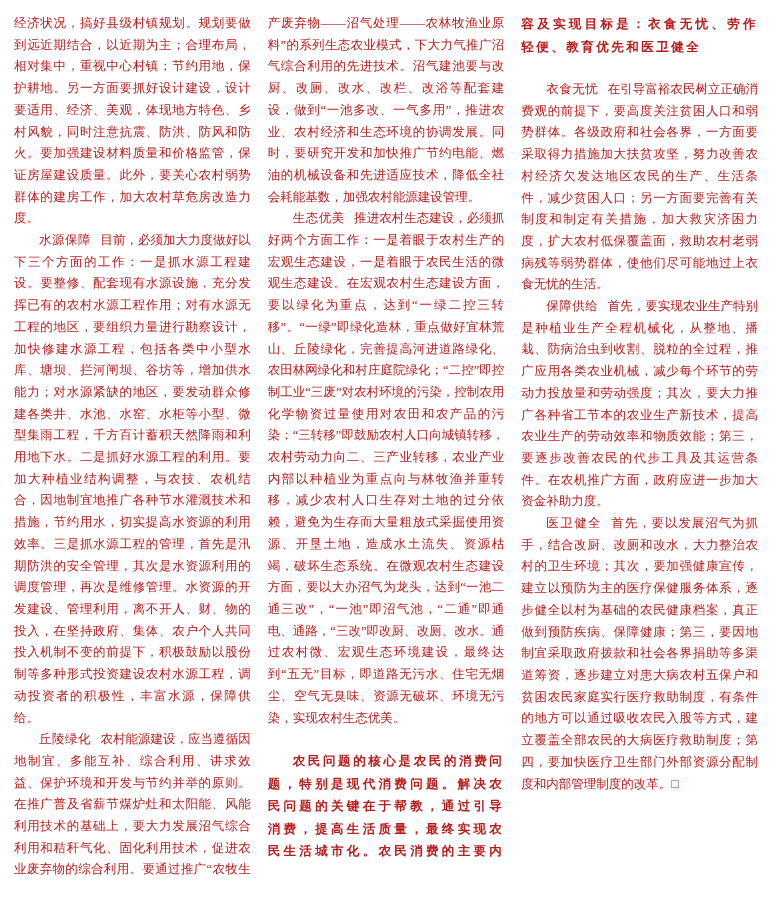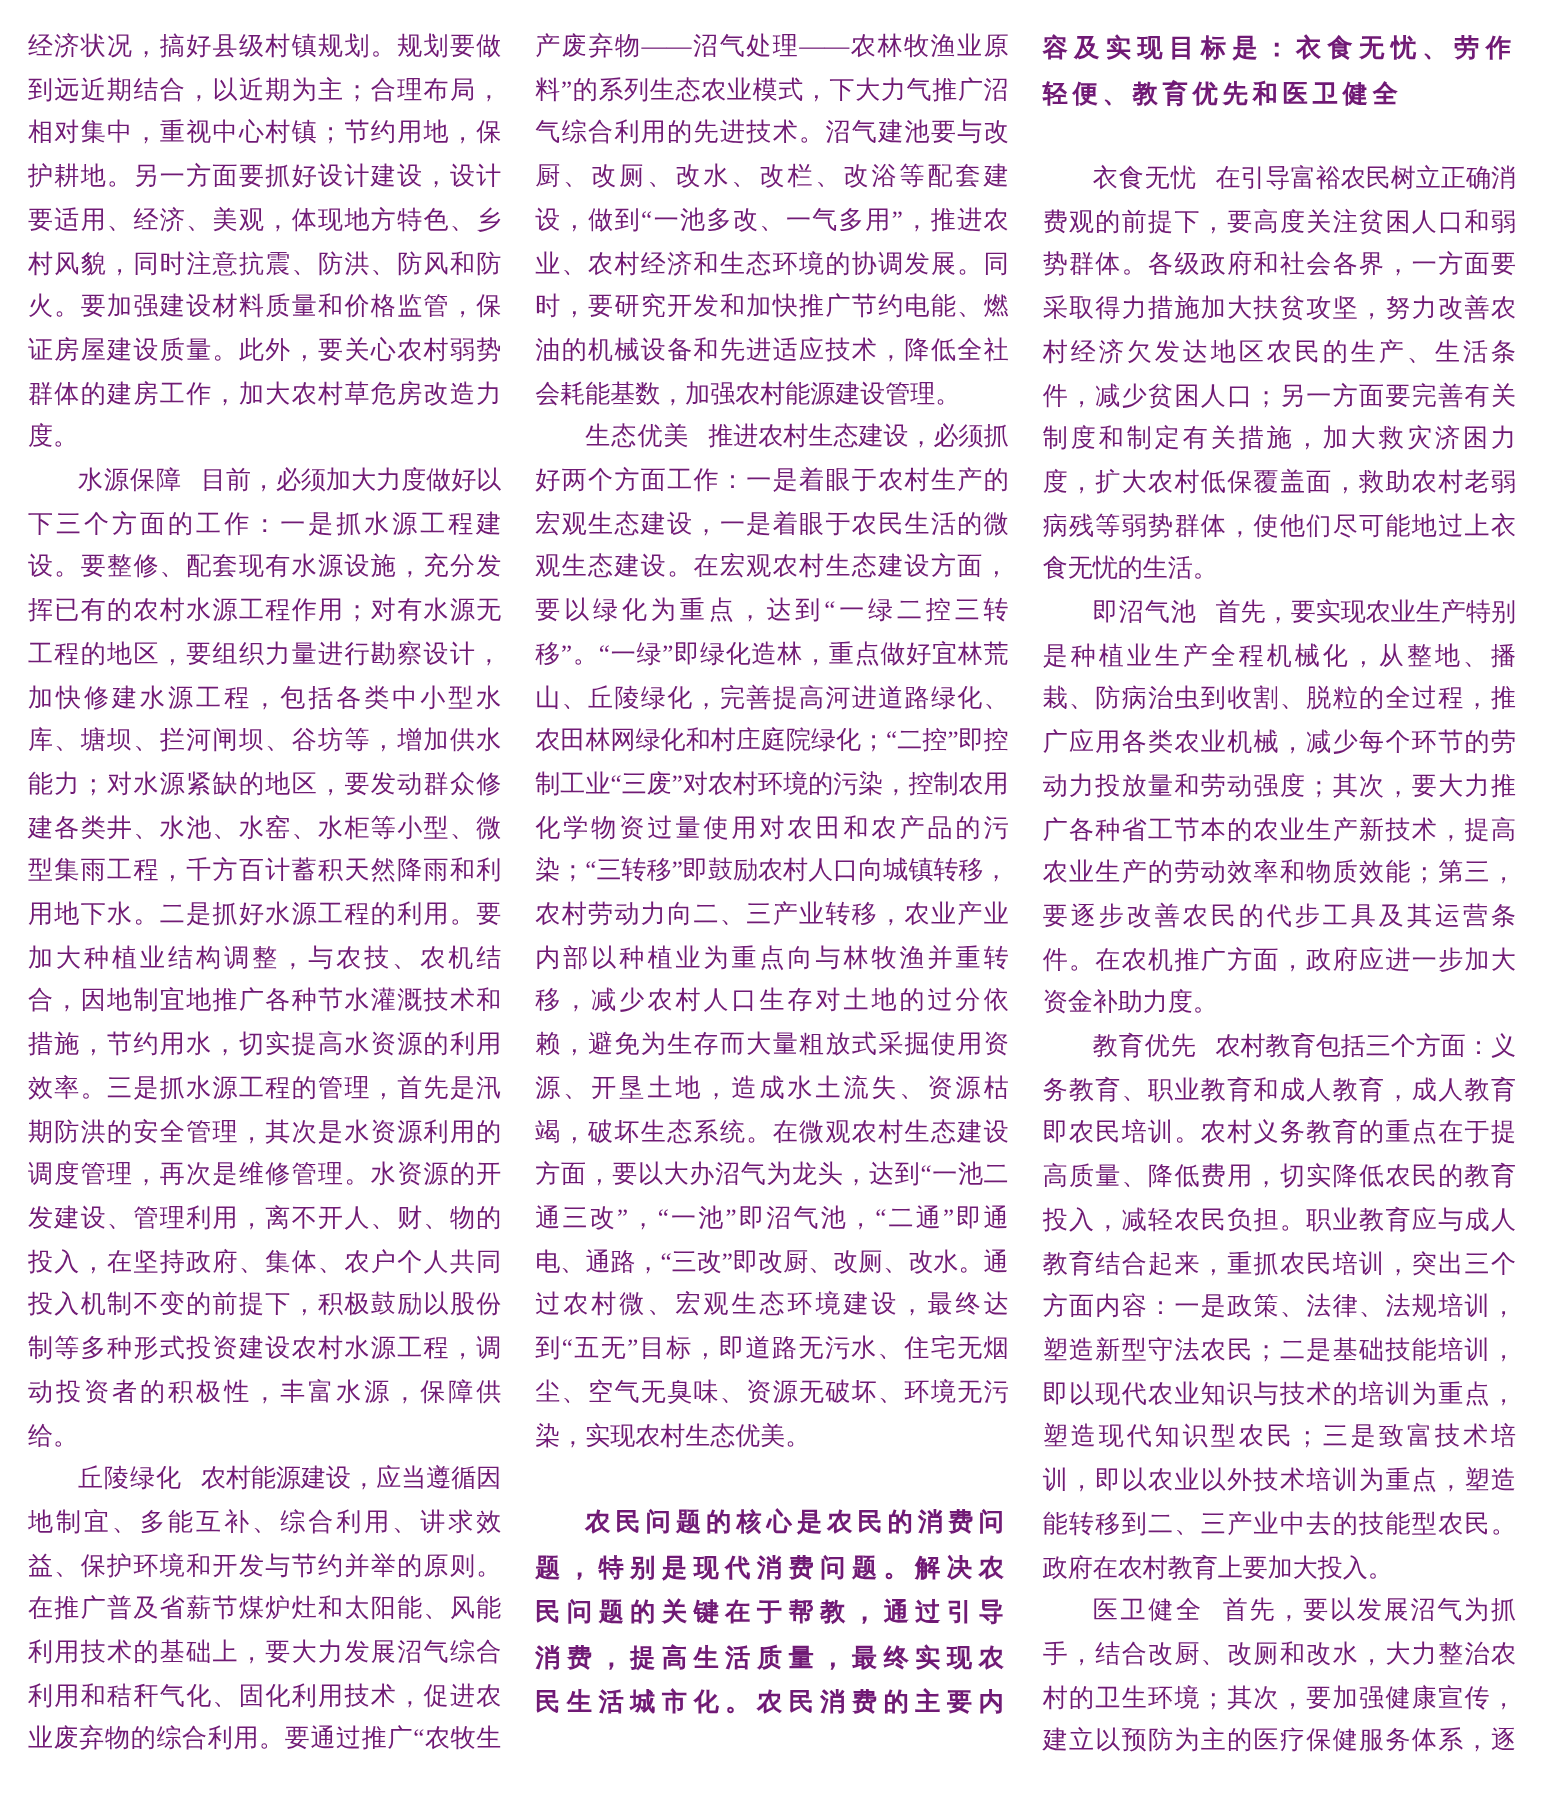--- a/index.html
+++ b/index.html
@@ -15,21 +15,21 @@
     padding:13px 14px 13px 14px;
     overflow:hidden;
   }
   .columns{
     column-count:3;
     column-gap:17px;
     column-fill:auto;
     height:872px;
     font-size:12.5px;
     line-height:21.7px;
-    color:#701a75;
+    color:#b91c1c;
     text-align:justify;
   }
   p.blk{
     margin:0;
     text-indent:2em;
   }
   p.continuation{ text-indent:0; }
   b.run{
     font-weight:normal;
     font-family:"Liberation Sans","DejaVu Sans",sans-serif;
@@ -48,17 +48,16 @@
 <body>
 
 <div class="page">
   <div class="columns" id="article">
       <p class="blk continuation"><span>经济状况，搞好县级村镇规划。规划要做到远近期结合，以近期为主；合理布局，相对集中，重视中心村镇；节约用地，保护耕地。另一方面要抓好设计建设，设计要适用、经济、美观，体现地方特色、乡村风貌，同时注意抗震、防洪、防风和防火。要加强建设材料质量和价格监管，保证房屋建设质量。此外，要关心农村弱势群体的建房工作，加大农村草危房改造力度。</span></p>
       <p class="blk section"><b class="run">水源保障</b><span>目前，必须加大力度做好以下三个方面的工作：一是抓水源工程建设。要整修、配套现有水源设施，充分发挥已有的农村水源工程作用；对有水源无工程的地区，要组织力量进行勘察设计，加快修建水源工程，包括各类中小型水库、塘坝、拦河闸坝、谷坊等，增加供水能力；对水源紧缺的地区，要发动群众修建各类井、水池、水窑、水柜等小型、微型集雨工程，千方百计蓄积天然降雨和利用地下水。二是抓好水源工程的利用。要加大种植业结构调整，与农技、农机结合，因地制宜地推广各种节水灌溉技术和措施，节约用水，切实提高水资源的利用效率。三是抓水源工程的管理，首先是汛期防洪的安全管理，其次是水资源利用的调度管理，再次是维修管理。水资源的开发建设、管理利用，离不开人、财、物的投入，在坚持政府、集体、农户个人共同投入机制不变的前提下，积极鼓励以股份制等多种形式投资建设农村水源工程，调动投资者的积极性，丰富水源，保障供给。</span></p>
       <p class="blk section"><b class="run">丘陵绿化</b><span>农村能源建设，应当遵循因地制宜、多能互补、综合利用、讲求效益、保护环境和开发与节约并举的原则。在推广普及省薪节煤炉灶和太阳能、风能利用技术的基础上，要大力发展沼气综合利用和秸秆气化、固化利用技术，促进农业废弃物的综合利用。要通过推广“农牧生产废弃物——沼气处理——农林牧渔业原料”的系列生态农业模式，下大力气推广沼气综合利用的先进技术。沼气建池要与改厨、改厕、改水、改栏、改浴等配套建设，做到“一池多改、一气多用”，推进农业、农村经济和生态环境的协调发展。同时，要研究开发和加快推广节约电能、燃油的机械设备和先进适应技术，降低全社会耗能基数，加强农村能源建设管理。</span></p>
       <p class="blk section"><b class="run">生态优美</b><span>推进农村生态建设，必须抓好两个方面工作：一是着眼于农村生产的宏观生态建设，一是着眼于农民生活的微观生态建设。在宏观农村生态建设方面，要以绿化为重点，达到“一绿二控三转移”。“一绿”即绿化造林，重点做好宜林荒山、丘陵绿化，完善提高河进道路绿化、农田林网绿化和村庄庭院绿化；“二控”即控制工业“三废”对农村环境的污染，控制农用化学物资过量使用对农田和农产品的污染；“三转移”即鼓励农村人口向城镇转移，农村劳动力向二、三产业转移，农业产业内部以种植业为重点向与林牧渔并重转移，减少农村人口生存对土地的过分依赖，避免为生存而大量粗放式采掘使用资源、开垦土地，造成水土流失、资源枯竭，破坏生态系统。在微观农村生态建设方面，要以大办沼气为龙头，达到“一池二通三改”，“一池”即沼气池，“二通”即通电、通路，“三改”即改厨、改厕、改水。通过农村微、宏观生态环境建设，最终达到“五无”目标，即道路无污水、住宅无烟尘、空气无臭味、资源无破坏、环境无污染，实现农村生态优美。</span></p>
       <p class="blk lead"><span>农民问题的核心是农民的消费问题，特别是现代消费问题。解决农民问题的关键在于帮教，通过引导消费，提高生活质量，最终实现农民生活城市化。农民消费的主要内容及实现目标是：衣食无忧、劳作轻便、教育优先和医卫健全</span></p>
       <p class="blk section"><b class="run">衣食无忧</b><span>在引导富裕农民树立正确消费观的前提下，要高度关注贫困人口和弱势群体。各级政府和社会各界，一方面要采取得力措施加大扶贫攻坚，努力改善农村经济欠发达地区农民的生产、生活条件，减少贫困人口；另一方面要完善有关制度和制定有关措施，加大救灾济困力度，扩大农村低保覆盖面，救助农村老弱病残等弱势群体，使他们尽可能地过上衣食无忧的生活。</span></p>
-      <p class="blk section"><b class="run">即沼气池</b><span>首先，要实现农业生产特别是种植业生产全程机械化，从整地、播栽、防病治虫到收割、脱粒的全过程，推广应用各类农业机械，减少每个环节的劳动力投放量和劳动强度；其次，要大力推广各种省工节本的农业生产新技术，提高农业生产的劳动效率和物质效能；第三，要逐步改善农民的代步工具及其运营条件。在农机推广方面，政府应进一步加大资金补助力度。</span></p>
-      <p class="blk section"><b class="run">教育优先</b><span>农村教育包括三个方面：义务教育、职业教育和成人教育，成人教育即农民培训。农村义务教育的重点在于提高质量、降低费用，切实降低农民的教育投入，减轻农民负担。职业教育应与成人教育结合起来，重抓农民培训，突出三个方面内容：一是政策、法律、法规培训，塑造新型守法农民；二是基础技能培训，即以现代农业知识与技术的培训为重点，塑造现代知识型农民；三是致富技术培训，即以农业以外技术培训为重点，塑造能转移到二、三产业中去的技能型农民。政府在农村教育上要加大投入。</span></p>
+      <p class="blk section"><b class="run">保障供给</b><span>首先，要实现农业生产特别是种植业生产全程机械化，从整地、播栽、防病治虫到收割、脱粒的全过程，推广应用各类农业机械，减少每个环节的劳动力投放量和劳动强度；其次，要大力推广各种省工节本的农业生产新技术，提高农业生产的劳动效率和物质效能；第三，要逐步改善农民的代步工具及其运营条件。在农机推广方面，政府应进一步加大资金补助力度。</span></p>
       <p class="blk section"><b class="run">医卫健全</b><span>首先，要以发展沼气为抓手，结合改厨、改厕和改水，大力整治农村的卫生环境；其次，要加强健康宣传，建立以预防为主的医疗保健服务体系，逐步健全以村为基础的农民健康档案，真正做到预防疾病、保障健康；第三，要因地制宜采取政府拨款和社会各界捐助等多渠道筹资，逐步建立对患大病农村五保户和贫困农民家庭实行医疗救助制度，有条件的地方可以通过吸收农民入股等方式，建立覆盖全部农民的大病医疗救助制度；第四，要加快医疗卫生部门外部资源分配制度和内部管理制度的改革。□</span></p>
     </div>
 </div>
 
 </body></html>

